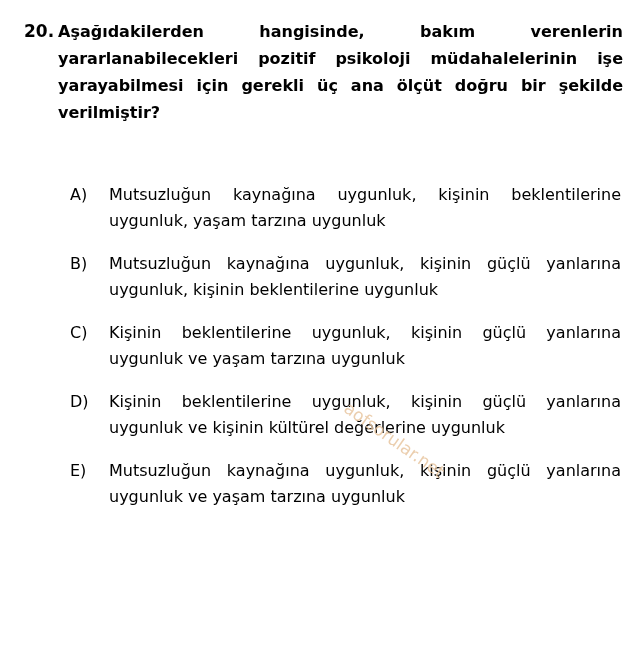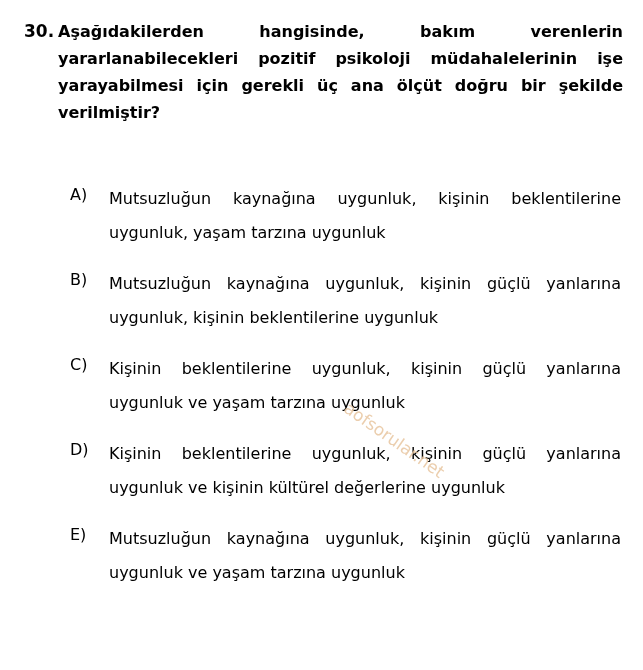--- a/index.html
+++ b/index.html
@@ -89,35 +89,35 @@
     margin-bottom: 17px;
   }
   .opt-letter {
     font-size: 16px;
     line-height: 26px;
     width: 39px;
     flex: 0 0 39px;
   }
   .opt-text {
     font-size: 16px;
-    line-height: 34px;
+    line-height: 26px;
     text-align: justify;
     text-align-last: left;
     width: 512px;
   }
 </style>
 </head>
 <body>
 
 <div class="page">
 
   <div class="side-watermark">aof.sorular.net</div>
 
   <div class="question-block">
-    <div class="q-number">30.</div>
+    <div class="q-number">20.</div>
     <div class="q-text">Aşağıdakilerden hangisinde, bakım verenlerin yararlanabilecekleri pozitif psikoloji müdahalelerinin işe yarayabilmesi için gerekli üç ana ölçüt doğru bir şekilde verilmiştir?</div>
   </div>
 
   <div class="options">
 
     <div class="option">
       <div class="opt-letter">A)</div>
       <div class="opt-text">Mutsuzluğun kaynağına uygunluk, kişinin beklentilerine uygunluk, yaşam tarzına uygunluk</div>
     </div>
 

